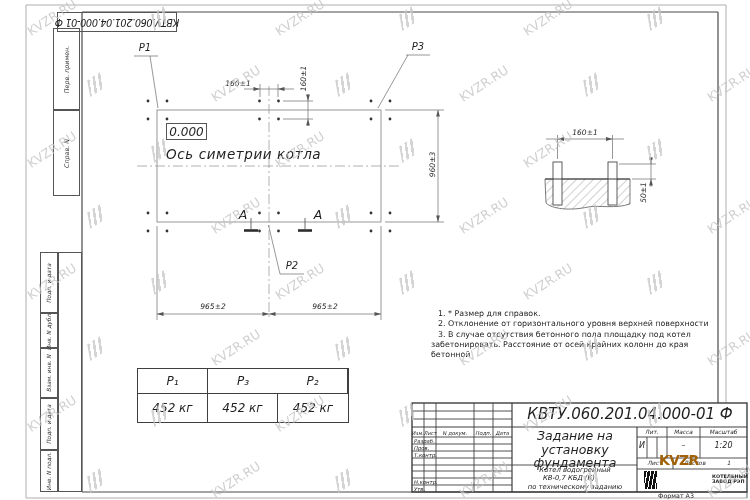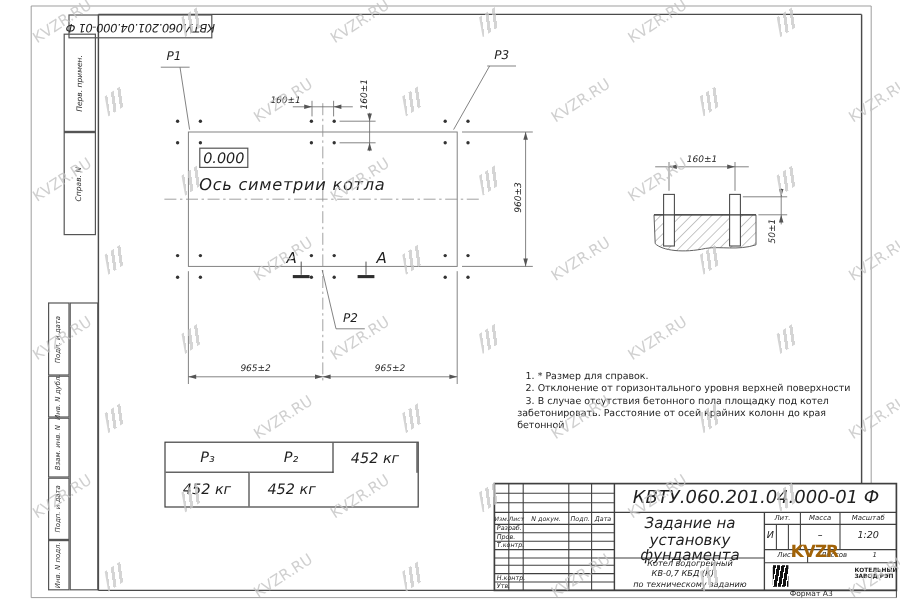--- a/index.html
+++ b/index.html
@@ -240,20 +240,21 @@
   <div class="txt ctr" style="left:236px;top:207px;width:14px;font-size:12.5px;">А</div>
   <div class="txt ctr" style="left:311px;top:207px;width:14px;font-size:12.5px;">А</div>
 
   <div class="txt ctr" style="left:166px;top:123px;width:41px;height:17px;border:0.8px solid #555;font-size:12px;line-height:16px;">0.000</div>
   <div class="txt" style="left:166px;top:146px;font-size:13.5px;letter-spacing:0.6px;">Ось симетрии котла</div>
 
   <div class="txt ctr" style="left:565px;top:128px;width:40px;font-size:7.5px;">160±1</div>
   <div class="txt ctr vrot" style="left:625px;top:188px;width:36px;font-size:7.5px;">50±1</div>
 
   <div id="load-table">
+    <div class="cell">P₁</div>
     <div class="cell lastcol">P₃</div>
     <div class="cell">P₂</div>
     <div class="cell lastrow">452 кг</div>
     <div class="cell lastrow">452 кг</div>
     <div class="cell lastcol lastrow">452 кг</div>
   </div>
 
   <div id="notes">
       <div class="note-indent">1. * Размер для справок.</div>
       <div class="note-indent">2. Отклонение от горизонтального уровня верхней поверхности</div>

